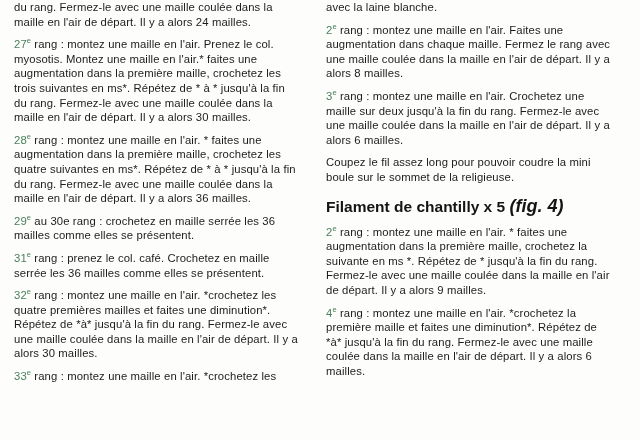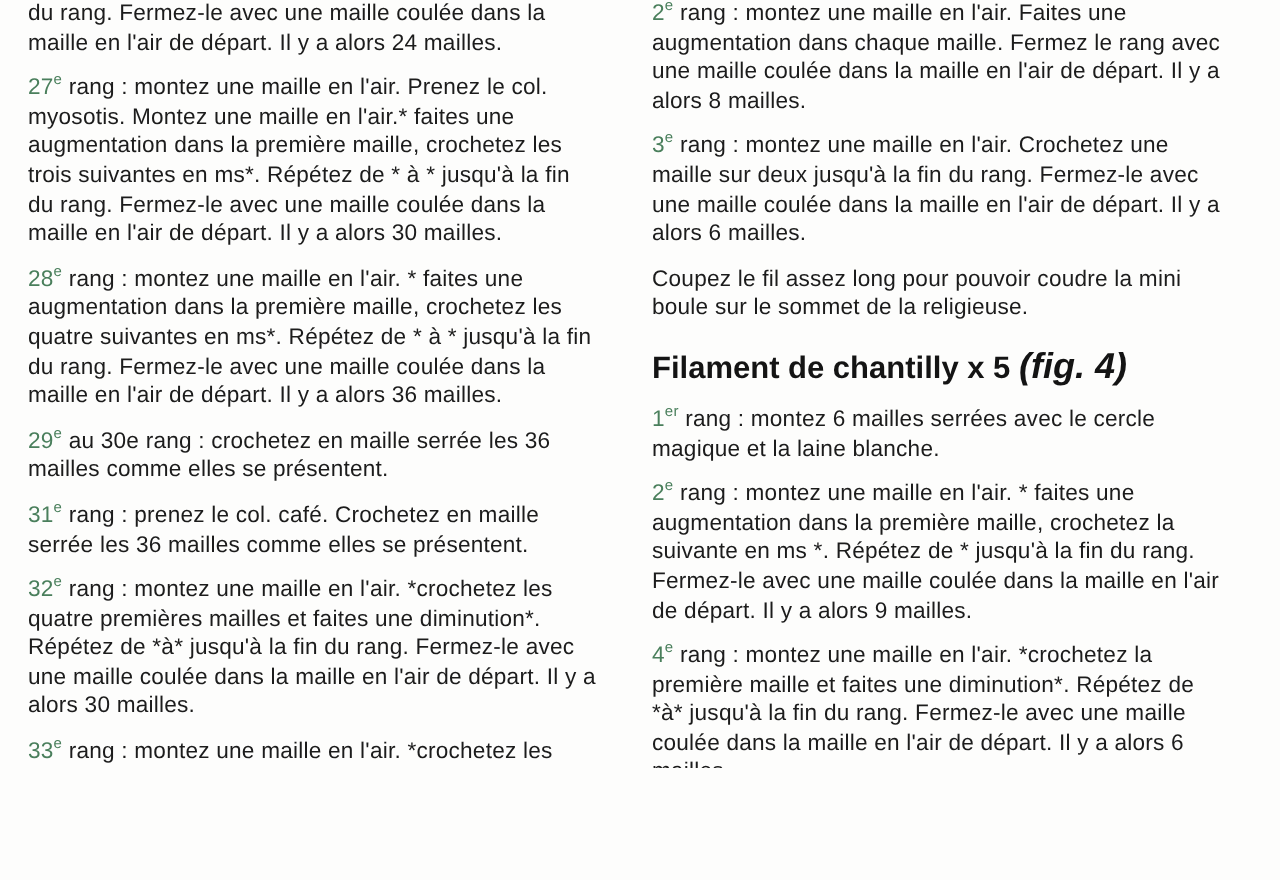--- a/index.html
+++ b/index.html
@@ -87,30 +87,30 @@
       <p class="para"><span class="rang"><span>31</span><span class="rang-sup">e</span></span><span> rang : prenez le col. café. Crochetez en maille serrée les 36 mailles comme elles se présentent.</span></p>
 
       <p class="para"><span class="rang"><span>32</span><span class="rang-sup">e</span></span><span> rang : montez une maille en l'air. *crochetez les quatre premières mailles et faites une diminution*. Répétez de *à* jusqu'à la fin du rang. Fermez-le avec une maille coulée dans la maille en l'air de départ. Il y a alors 30 mailles.</span></p>
 
       <p class="para"><span class="rang"><span>33</span><span class="rang-sup">e</span></span><span> rang : montez une maille en l'air. *crochetez les trois premières mailles et faites une diminution*. Répétez de *à* jusqu'à la fin du rang. Fermez-le avec une maille coulée dans la maille en l'air de départ. Il y a alors 24 mailles.</span></p>
 
     </div>
 
     <div class="col right">
 
+      <p class="para clipped-top"><span>avec la laine blanche.</span></p>
 
       <p class="para"><span class="rang"><span>2</span><span class="rang-sup">e</span></span><span> rang : montez une maille en l'air. Faites une augmentation dans chaque maille. Fermez le rang avec une maille coulée dans la maille en l'air de départ. Il y a alors 8 mailles.</span></p>
 
       <p class="para"><span class="rang"><span>3</span><span class="rang-sup">e</span></span><span> rang : montez une maille en l'air. Crochetez une maille sur deux jusqu'à la fin du rang. Fermez-le avec une maille coulée dans la maille en l'air de départ. Il y a alors 6 mailles.</span></p>
 
       <p class="para"><span>Coupez le fil assez long pour pouvoir coudre la mini boule sur le sommet de la religieuse.</span></p>
 
       <h2 class="section-title"><span>Filament de chantilly x 5</span> <span class="fig">(fig. 4)</span></h2>
 
-      <p class="para"><span class="rang"><span>1</span><span class="rang-sup">er</span></span><span> rang : montez 6 mailles serrées avec le cercle magique et la laine blanche.</span></p>
 
       <p class="para"><span class="rang"><span>2</span><span class="rang-sup">e</span></span><span> rang : montez une maille en l'air. * faites une augmentation dans la première maille, crochetez la suivante en ms *. Répétez de * jusqu'à la fin du rang. Fermez-le avec une maille coulée dans la maille en l'air de départ. Il y a alors 9 mailles.</span></p>
 
 
       <p class="para"><span class="rang"><span>4</span><span class="rang-sup">e</span></span><span> rang : montez une maille en l'air. *crochetez la première maille et faites une diminution*. Répétez de *à* jusqu'à la fin du rang. Fermez-le avec une maille coulée dans la maille en l'air de départ. Il y a alors 6 mailles.</span></p>
 
     </div>
 
   </div>
 </div>

